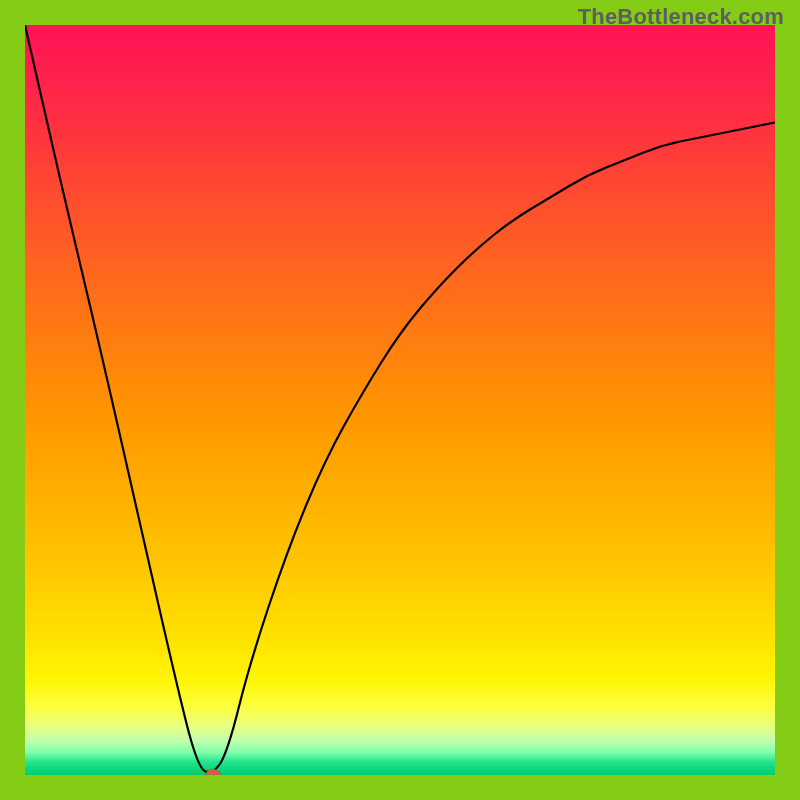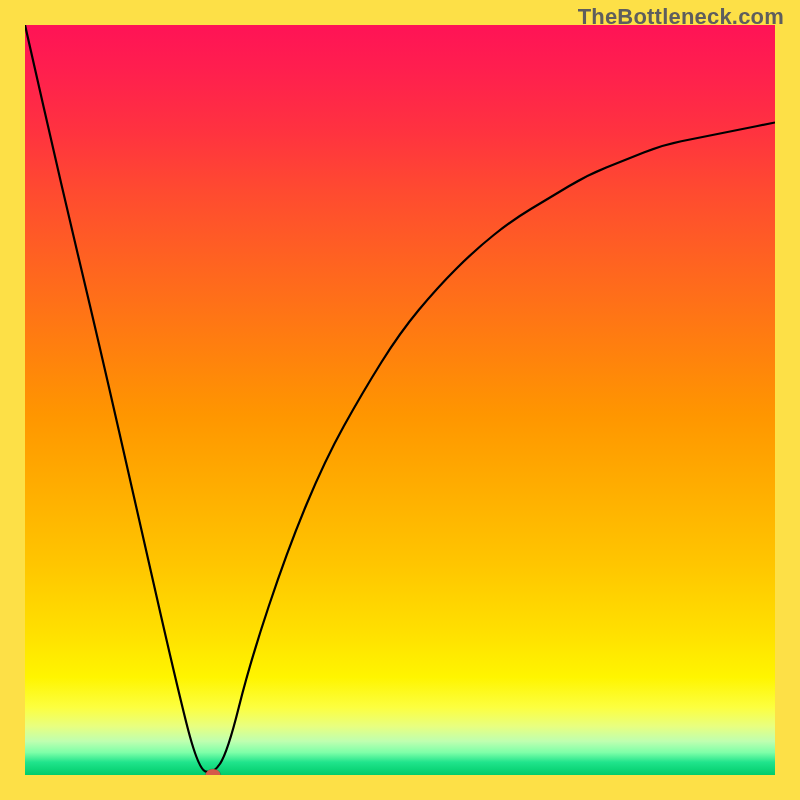--- a/index.html
+++ b/index.html
@@ -8,21 +8,21 @@
     width: 800px;
     height: 800px;
     overflow: hidden;
     background: #000;
     font-family: Arial, Helvetica, sans-serif;
   }
   .frame {
     position: relative;
     width: 800px;
     height: 800px;
-    background: #fde047;
+    background: #84cc16;
   }
   .watermark {
     position: absolute;
     top: 4px;
     right: 16px;
     font-size: 22px;
     font-weight: 600;
     color: #5e5e5e;
     letter-spacing: 0.2px;
     z-index: 5;

